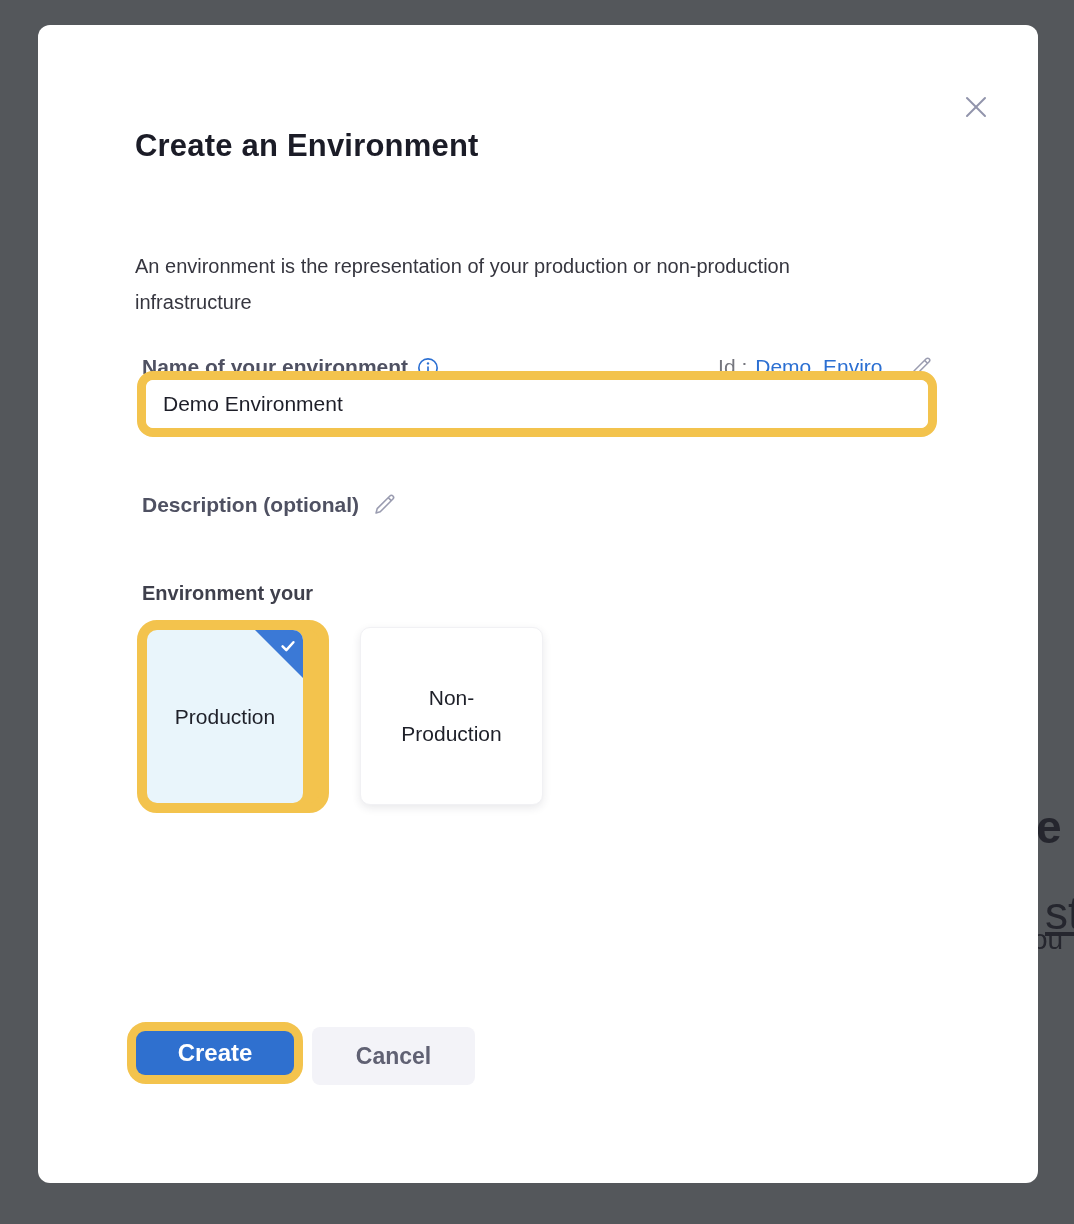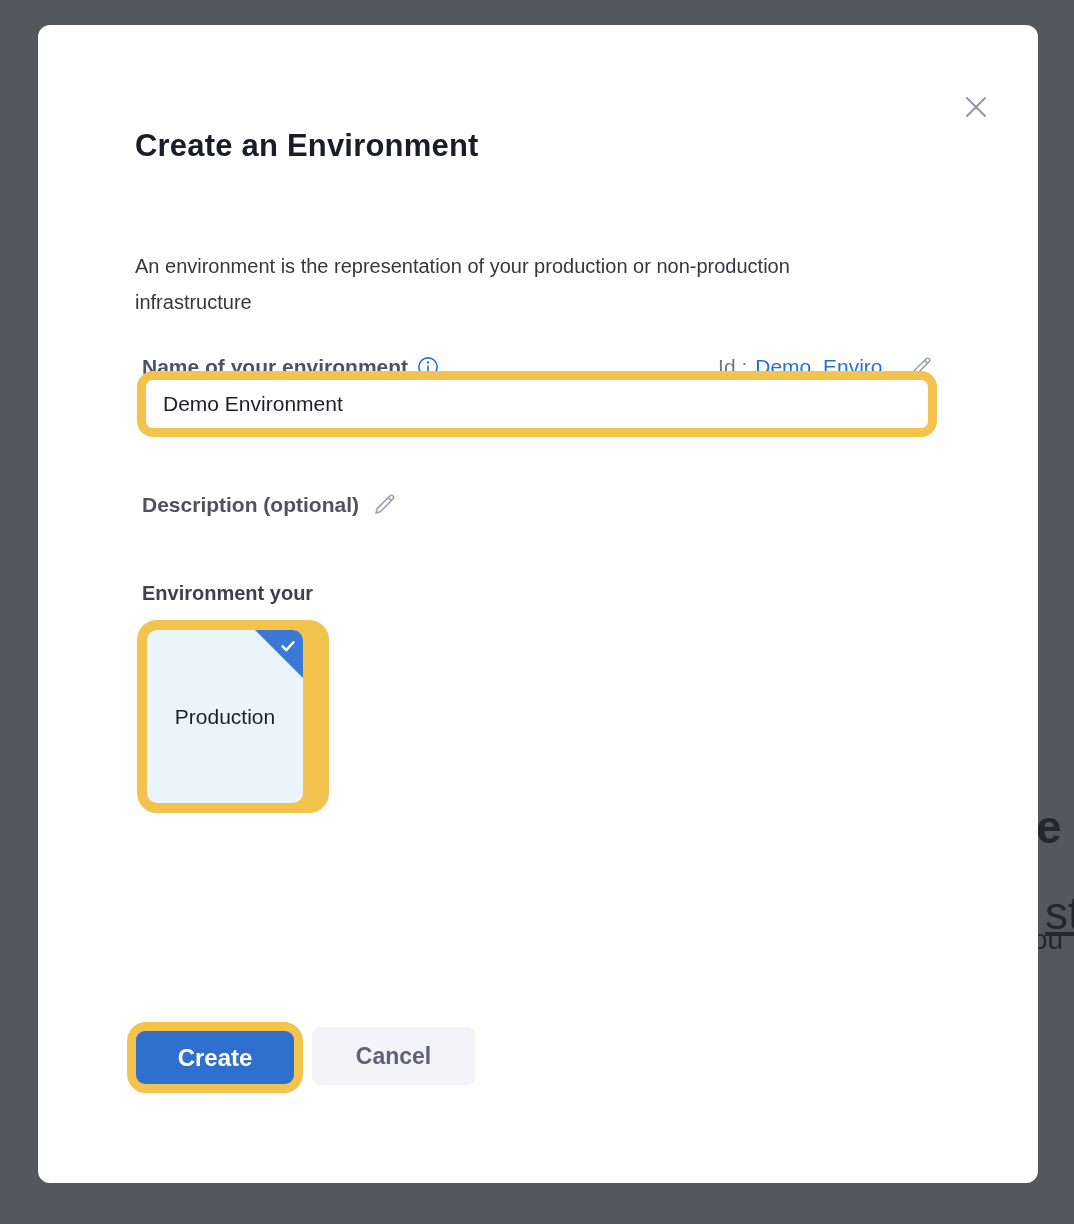--- a/index.html
+++ b/index.html
@@ -42,21 +42,21 @@
   .modal-desc {
     position: absolute; left: 97px; top: 223px; width: 750px;
     font-size: 20px; line-height: 36px; color: #36363f;
   }
 
   
   .name-row {
     position: absolute; left: 104px; top: 329px; width: 792px;
     display: flex; align-items: center; justify-content: space-between;
   }
-  .name-label-group { display: flex; align-items: center; gap: 9px; }
+  .name-label-group { display: flex; align-items: flex-end; gap: 9px; }
   .field-label { font-size: 21px; font-weight: 600; color: #4f5162; }
   .id-group { display: flex; align-items: center; gap: 8px; }
   .id-prefix { font-size: 21px; color: #75767e; font-weight: 500; }
   .id-link { font-size: 21px; color: #2b6fd2; font-weight: 500; text-decoration: none; cursor: pointer; }
 
   .input-ring {
     position: absolute; left: 99px; top: 346px;
     width: 800px; height: 66px;
     border: 9px solid #F3C34D; border-radius: 16px;
     background: #ffffff;
@@ -113,21 +113,21 @@
   }
   .card-plain .card-label { max-width: 125px; }
 
   
   .create-ring {
     position: absolute; left: 89px; top: 997px;
     border: 9px solid #F3C34D; border-radius: 19px;
     background: #F3C34D;
   }
   .create-btn {
-    display: block; width: 158px; height: 53px;
+    display: block; width: 158px; height: 44px;
     background: #2f70cf; color: #ffffff;
     border: none; border-radius: 9px;
     font-size: 24px; font-weight: bold; font-family: inherit;
     cursor: pointer;
   }
   .cancel-btn {
     position: absolute; left: 274px; top: 1002px;
     width: 163px; height: 58px;
     background: #f3f3f8; color: #606173;
     border: none; border-radius: 8px;
@@ -203,19 +203,22 @@
       <div class="corner-triangle"></div>
       <span class="corner-check">
         <svg class="icon-svg" width="20" height="20" viewBox="0 0 24 24">
           <path d="M5.5 12.5l4.5 4.5 8.5-9.5" fill="none" stroke="#ffffff" stroke-width="3" stroke-linecap="round" stroke-linejoin="round"></path>
         </svg>
       </span>
       <span class="card-label">Production</span>
     </div>
   </div>
 
+  <div class="card-plain">
+    <span class="card-label">Non-Production</span>
+  </div>
 
   <div class="create-ring">
     <button class="create-btn">Create</button>
   </div>
   <button class="cancel-btn">Cancel</button>
 
 </div>
 
 </body></html>

